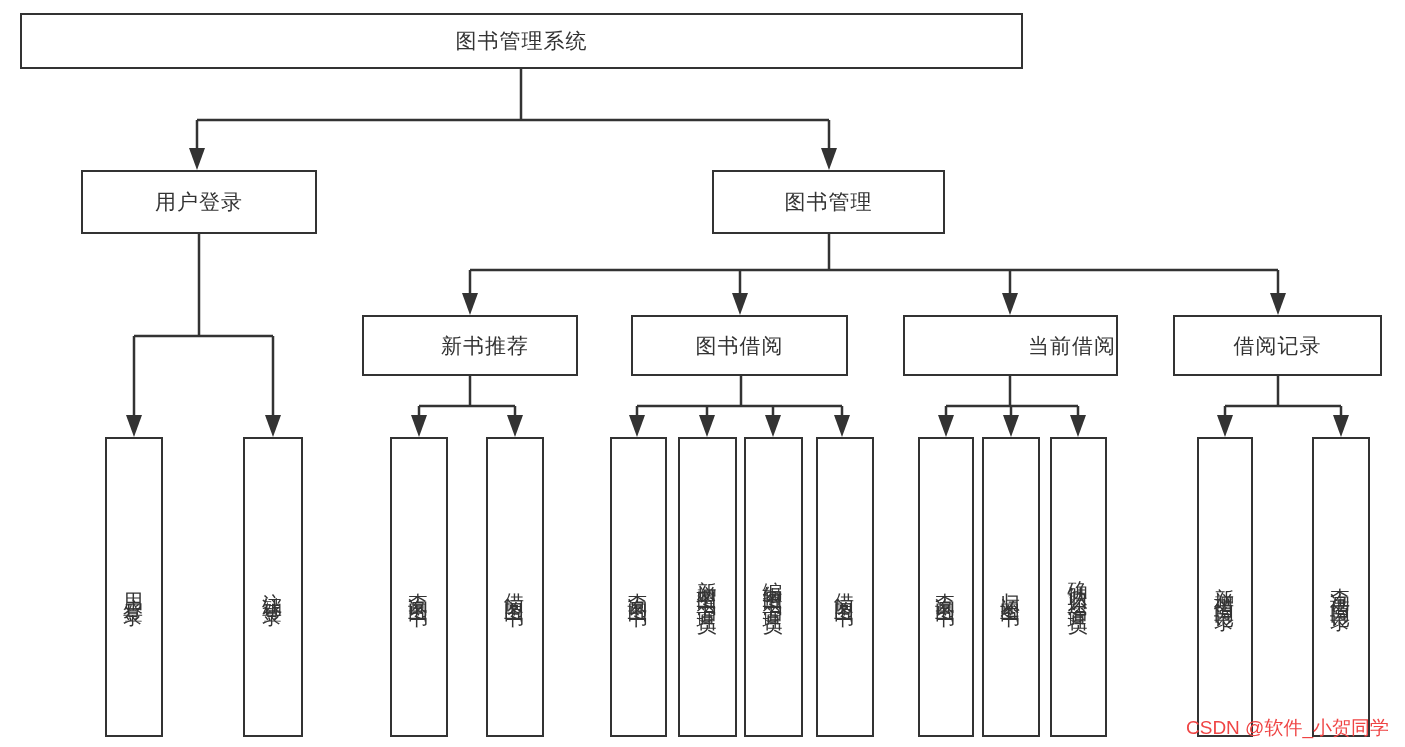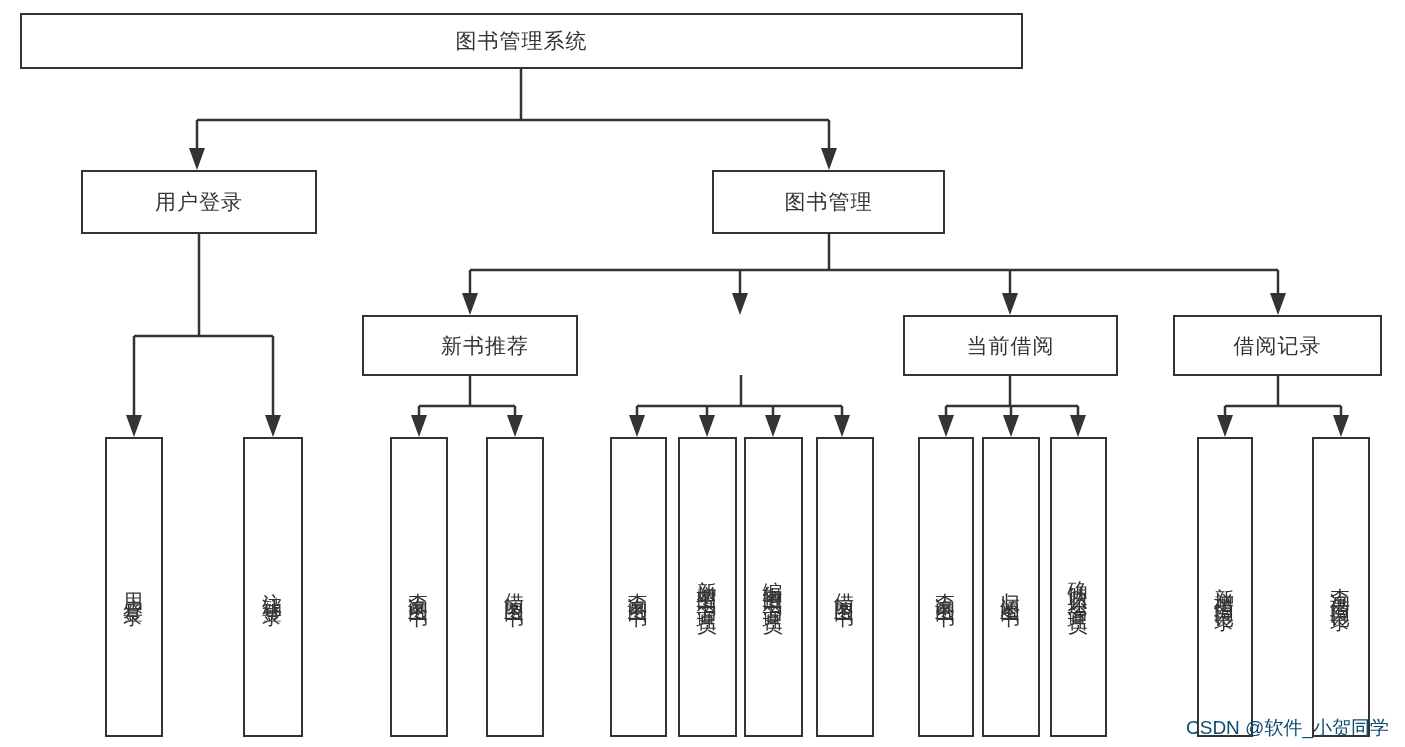--- a/index.html
+++ b/index.html
@@ -37,21 +37,21 @@
     text-orientation: mixed;
     font-size: 20px;
     letter-spacing: 5px;
     white-space: normal;
   }
   .watermark {
     position: absolute;
     left: 1186px;
     top: 715px;
     font-size: 19px;
-    color: #0c4a6e;
+    color: #ef4444;
     white-space: nowrap;
   }
 </style>
 </head>
 <body>
 
 <div id="stage">
 
   <svg id="connectors" viewBox="0 0 1405 747" xmlns="http://www.w3.org/2000/svg">
     <g stroke="#333333" stroke-width="2.5" fill="none">
@@ -126,21 +126,24 @@
   <div class="node h" style="left:81px;top:170px;width:236px;height:64px;">
     <span>用户登录</span>
   </div>
   <div class="node h" style="left:712px;top:170px;width:233px;height:64px;">
     <span>图书管理</span>
   </div>
 
   <div class="node h" style="left:362px;top:315px;width:216px;height:61px;padding-left:30px;">
     <span>新书推荐</span>
   </div>
-  <div class="node h" style="left:903px;top:315px;width:215px;height:61px;">
+  <div class="node h" style="left:631px;top:315px;width:217px;height:61px;">
+    <span>图书借阅</span>
+  </div>
+  <div class="node h" style="left:903px;top:315px;width:215px;height:61px;justify-content:flex-end;">
     <span>当前借阅</span>
   </div>
   <div class="node h" style="left:1173px;top:315px;width:209px;height:61px;text-align:right;">
     <span>借阅记录</span>
   </div>
 
   <div class="node v" style="left:105px;top:437px;width:58px;height:300px;">
     <span>用户登录</span>
   </div>
   <div class="node v" style="left:243px;top:437px;width:60px;height:300px;">

